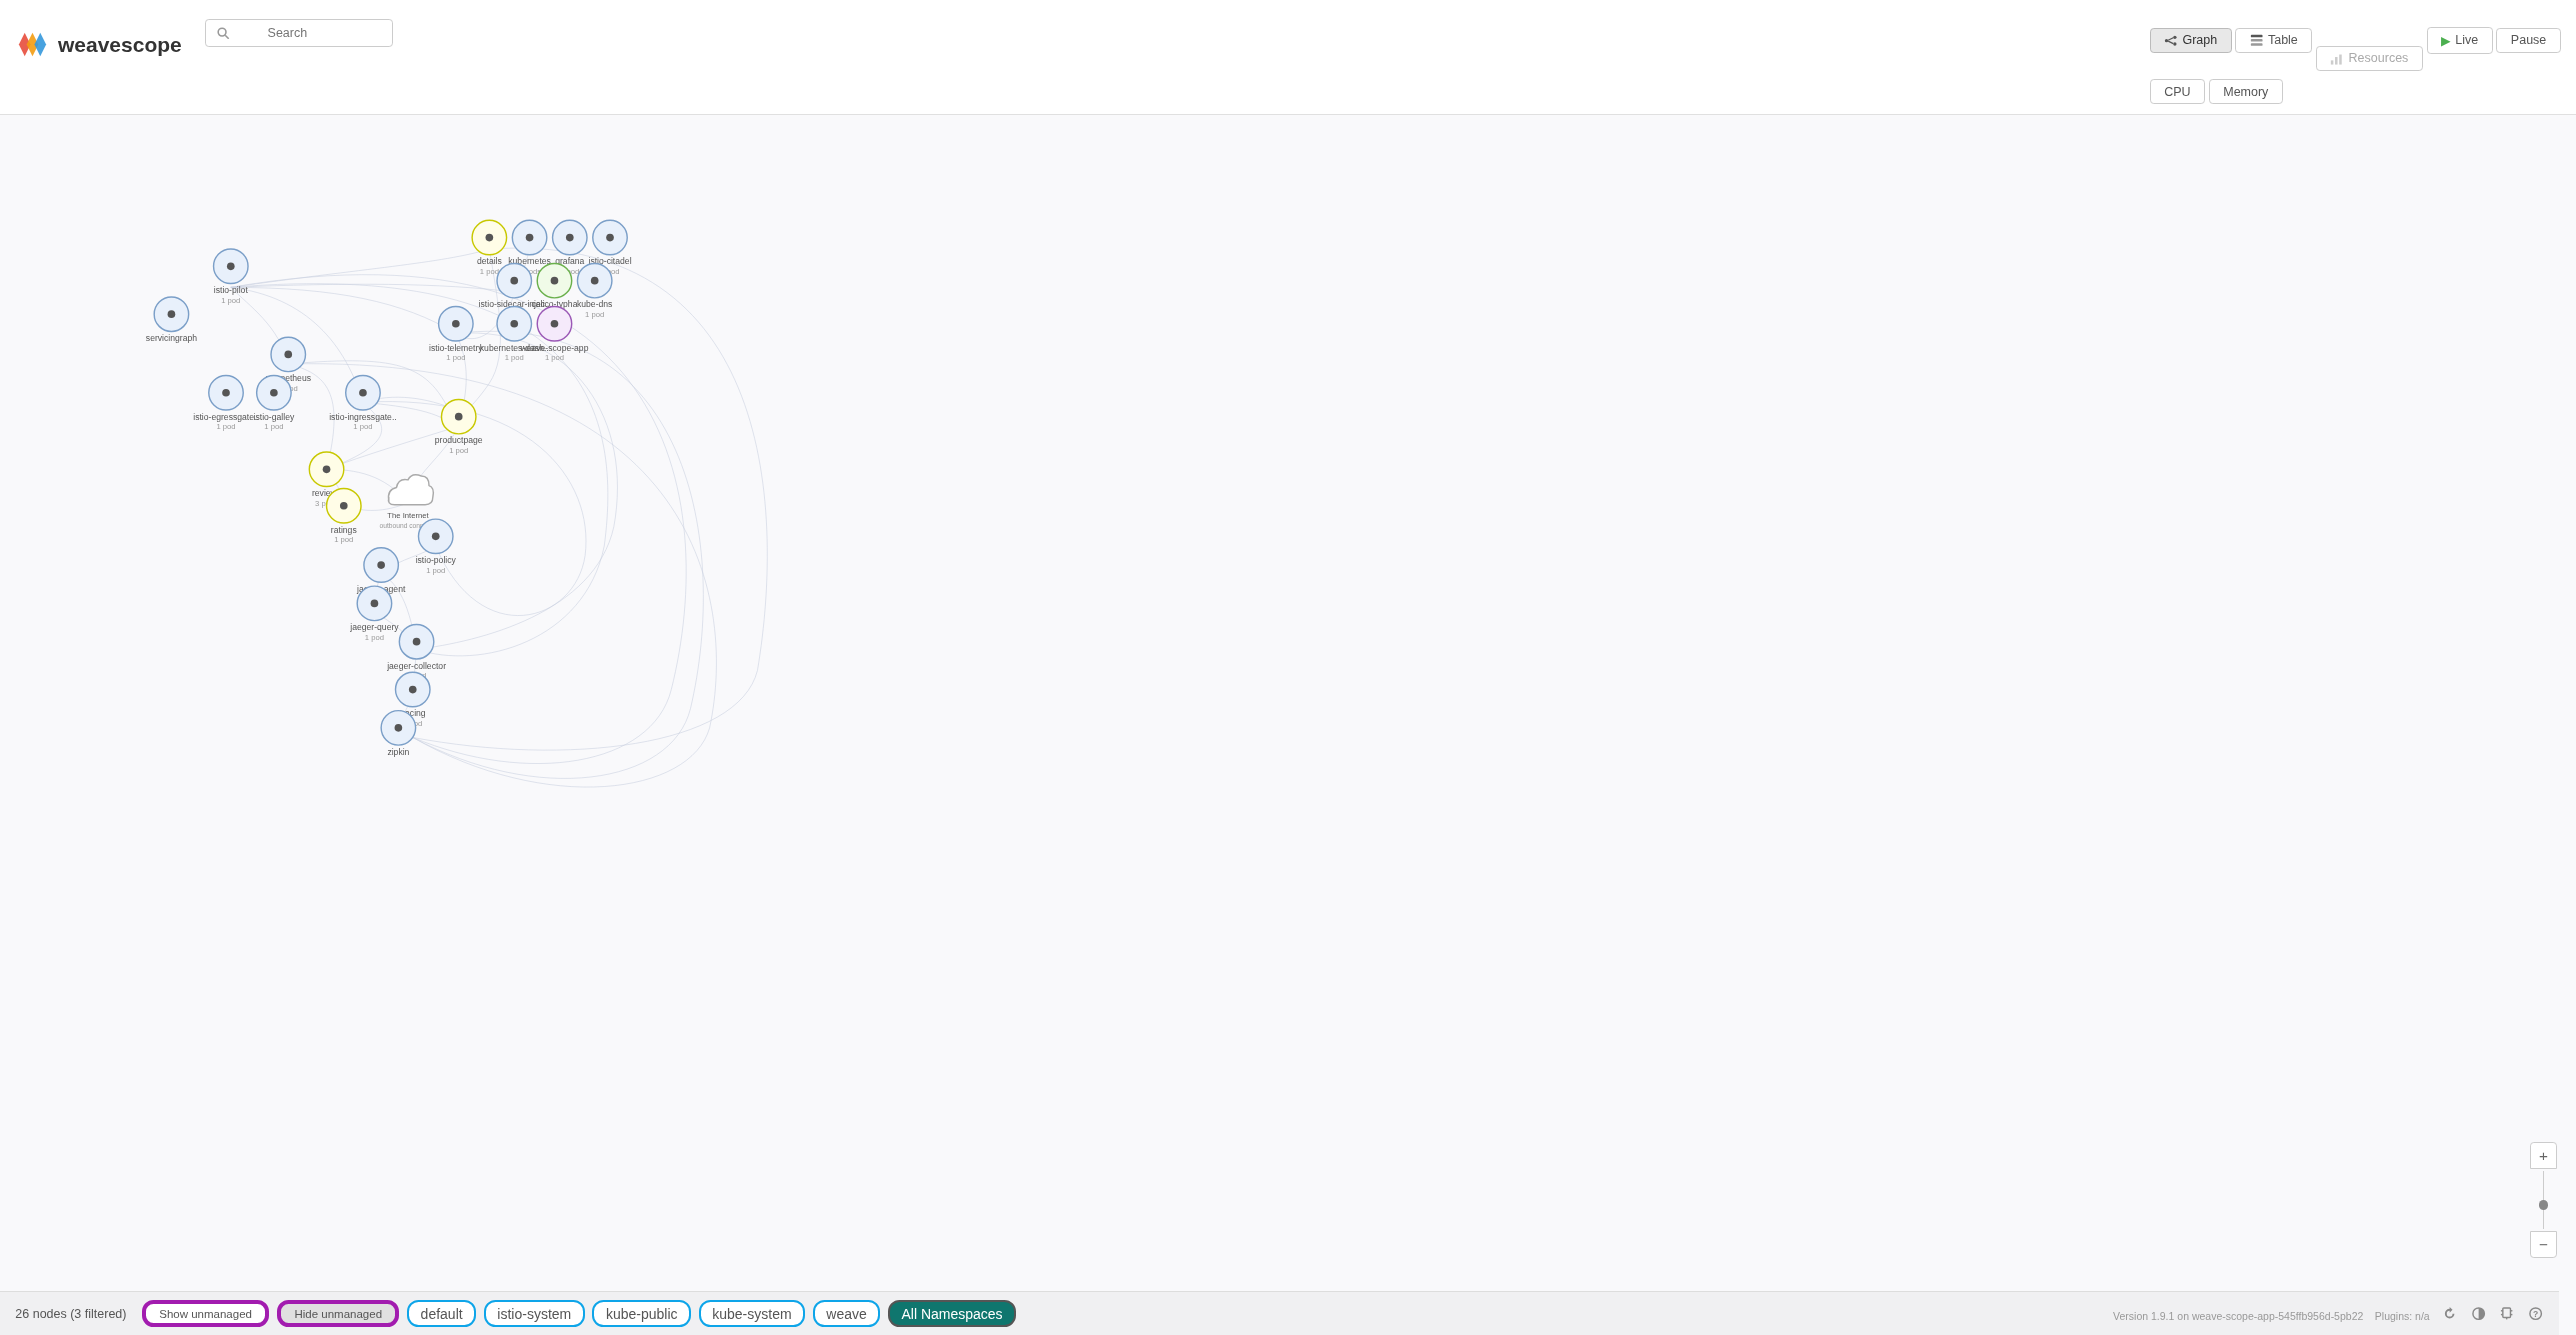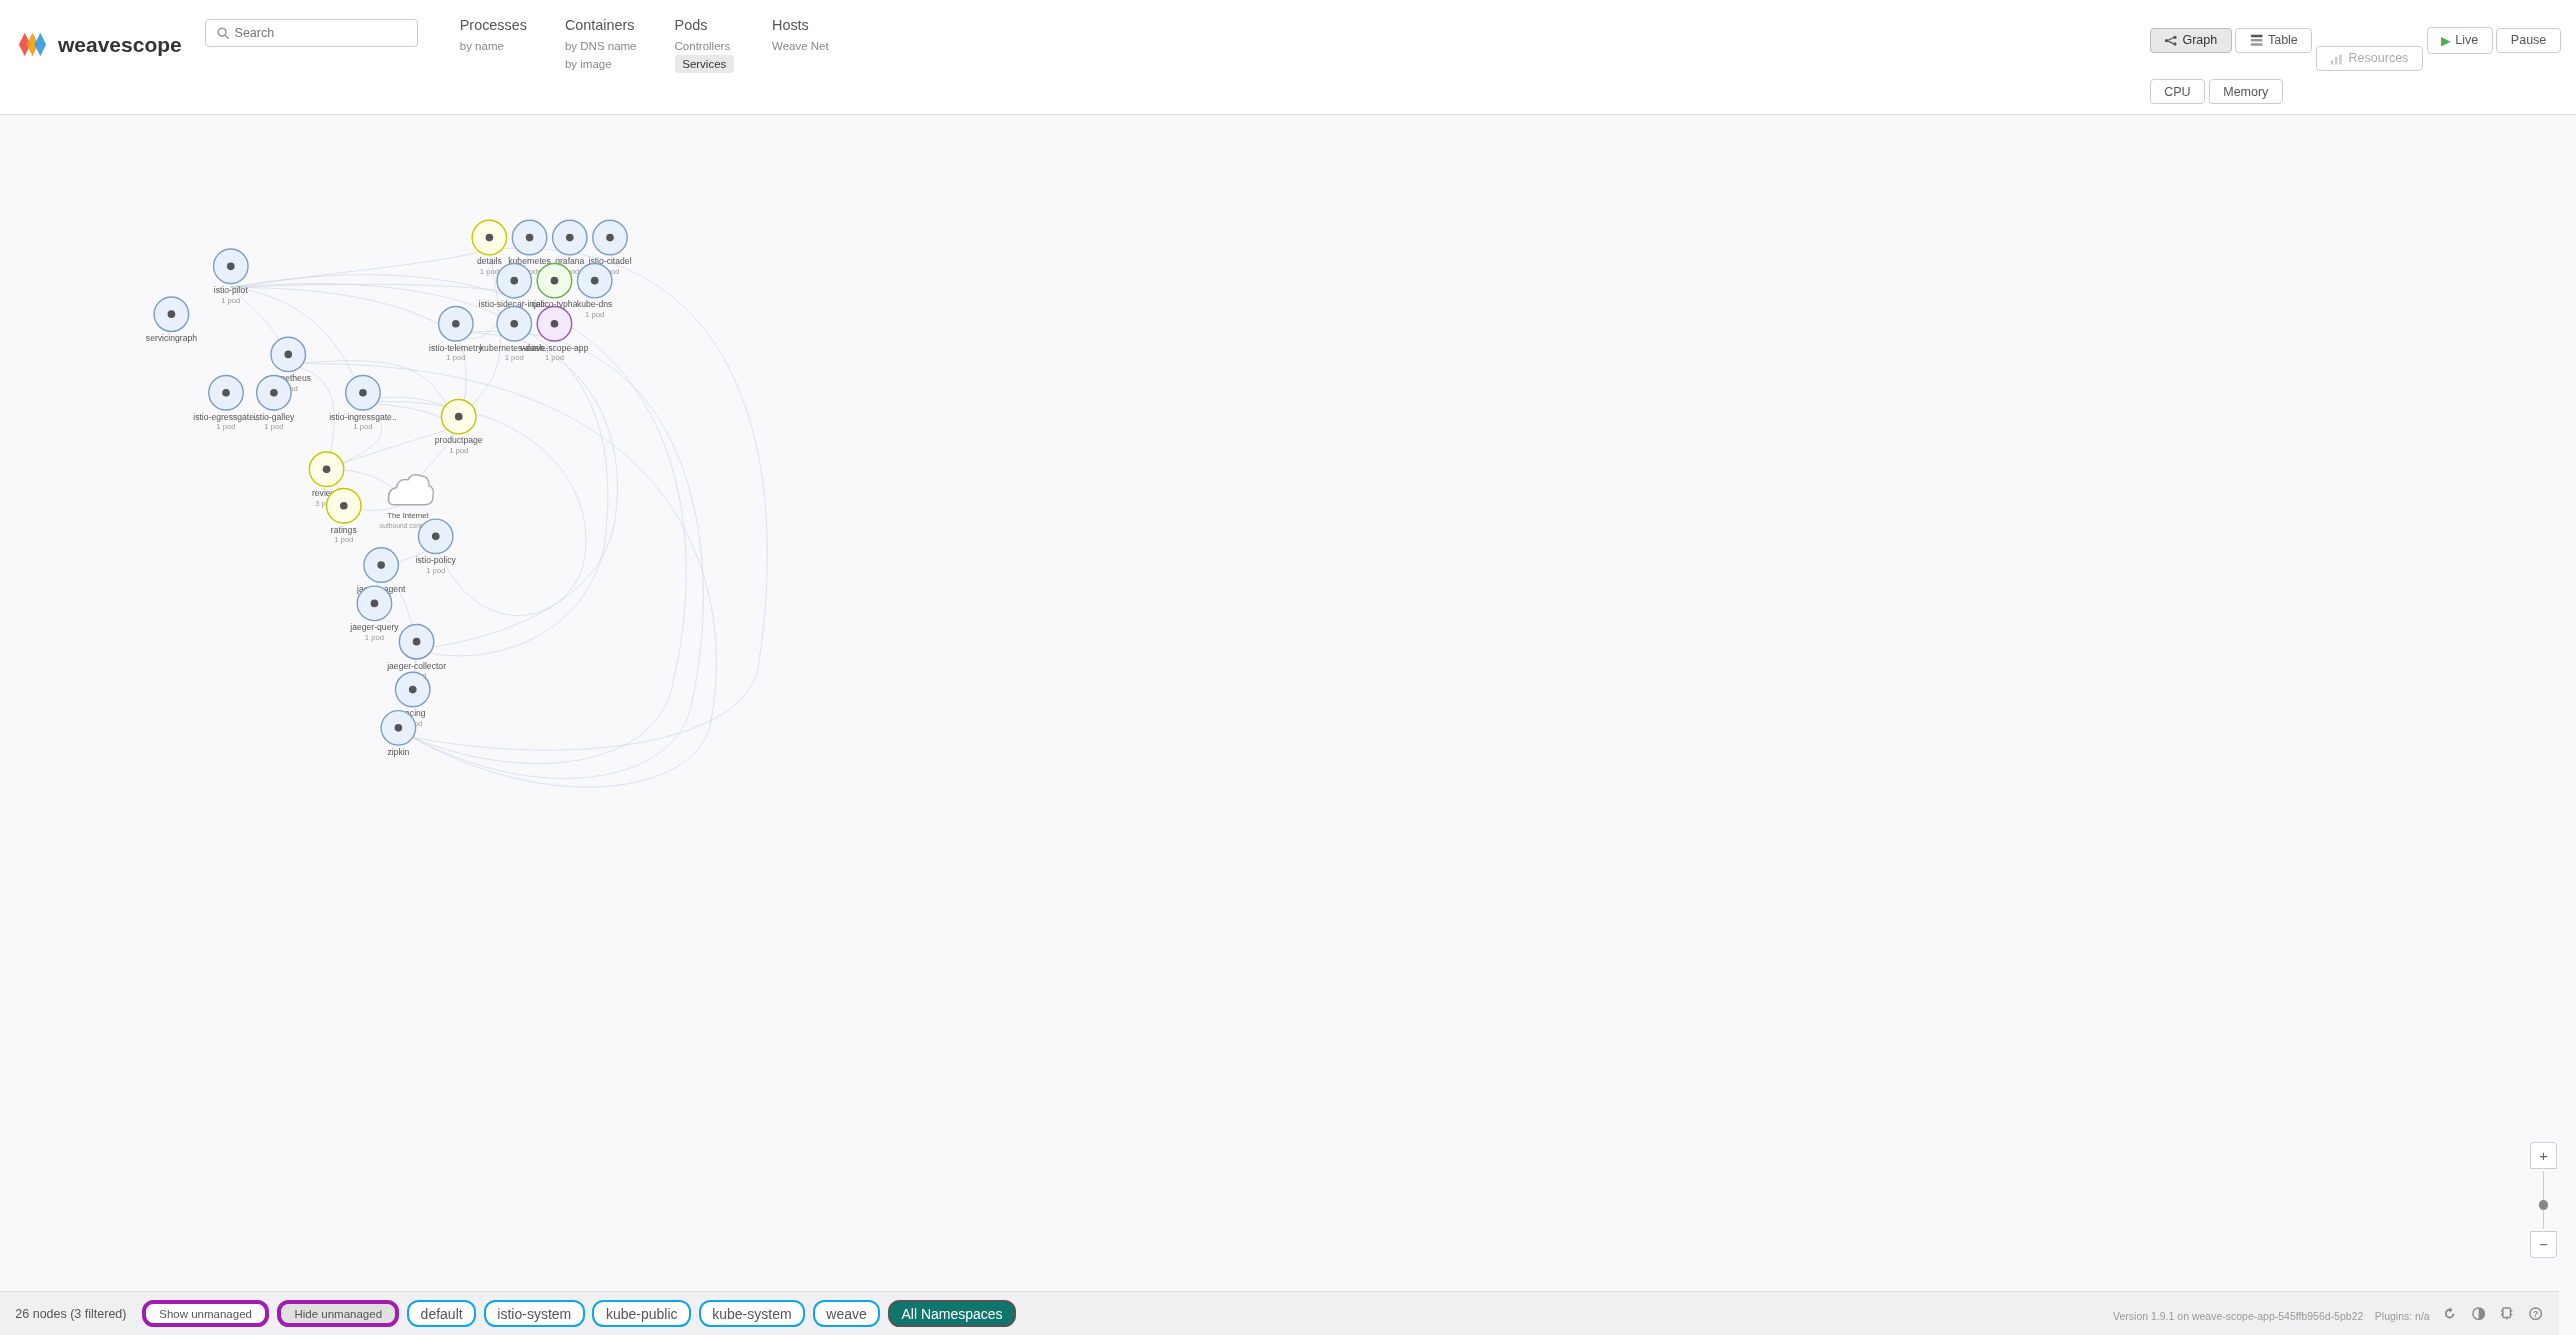--- a/index.html
+++ b/index.html
@@ -15,21 +15,22 @@
       display: flex; align-items: center; padding: 27px 23px 0 0; min-width: 173px;
     }
     #logo-icon { width: 35px; height: 35px; margin-right: 7.7px; }
     #logo-text { font-size: 21px; font-weight: 300; color: #333; }
     #logo-text span { font-weight: 700; color: #333; }
 
     #search-area { padding: 19px 23px 0 0; }
     #search-box {
       display: flex; align-items: center; border: 1px solid #ccc;
       border-radius: 3.8px; background: #fff; padding: 5.8px 11.5px;
-      width: 213px;
+      width: 188px;
+      gap: 33px;
     }
     #search-box input {
       border: none; outline: none; font-size: 12.5px; color: #999; width: 100%; background: transparent;
     }
 
     #nav-area { display: flex; align-items: flex-start; flex: 1; padding-top: 9.6px; gap: 0; }
     .nav-group { display: flex; flex-direction: column; padding: 0 19px; min-width: 96px; }
     .nav-main-link {
       font-size: 14.4px; color: #555; cursor: pointer; padding: 7.7px 0 3.8px 0;
       text-decoration: none; white-space: nowrap;
@@ -154,44 +155,20 @@
   <div id="search-area">
     <div id="search-box">
       <svg width="12.5" height="12.5" viewBox="0 0 16 16" fill="#999" style="margin-right:4.8px;flex-shrink:0">
         <circle cx="6.5" cy="6.5" r="5" stroke="#999" stroke-width="2" fill="none"></circle>
         <line x1="10.5" y1="10.5" x2="15" y2="15" stroke="#999" stroke-width="2"></line>
       </svg>
       <input type="text" placeholder="Search" style="">
     </div>
   </div>
 
-  <div id="nav-area">
-
-    <div class="nav-group">
-      <a class="nav-main-link">Processes</a>
-      <a class="nav-sub-link">by name</a>
-    </div>
-
-    <div class="nav-group">
-      <a class="nav-main-link">Containers</a>
-      <a class="nav-sub-link">by DNS name</a>
-      <a class="nav-sub-link">by image</a>
-    </div>
-
-    <div class="nav-group">
-      <a class="nav-main-link">Pods</a>
-      <a class="nav-sub-link">Controllers</a>
-      <a class="nav-sub-link active">Services</a>
-    </div>
-
-    <div class="nav-group">
-      <a class="nav-main-link">Hosts</a>
-      <a class="nav-sub-link">Weave Net</a>
-    </div>
-  </div>
 
   <div id="toolbar-area">
     <div class="toolbar-row">
       <button class="toolbar-btn active">
         <svg width="13.4" height="13.4" viewBox="0 0 16 16">
           <circle cx="3" cy="8" r="2" fill="#555"></circle>
           <circle cx="13" cy="4" r="2" fill="#555"></circle>
           <circle cx="13" cy="12" r="2" fill="#555"></circle>
           <line x1="5" y1="7.5" x2="11" y2="4.5" stroke="#555" stroke-width="1.5"></line>
           <line x1="5" y1="8.5" x2="11" y2="11.5" stroke="#555" stroke-width="1.5"></line>

